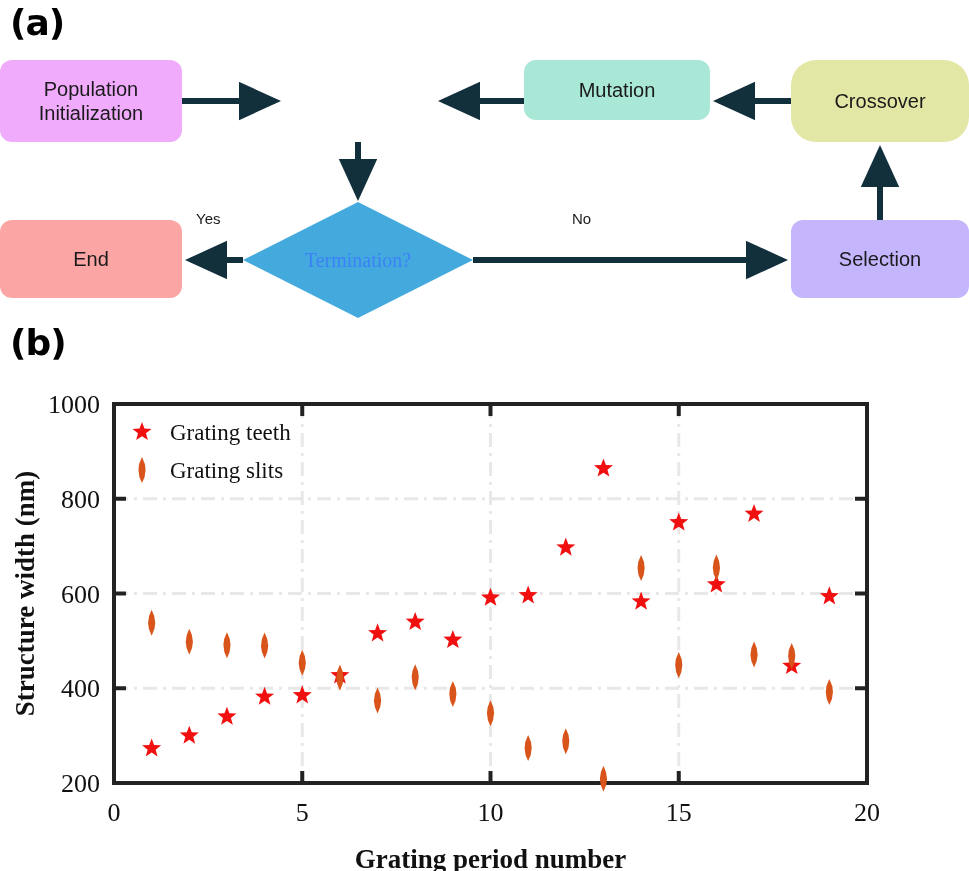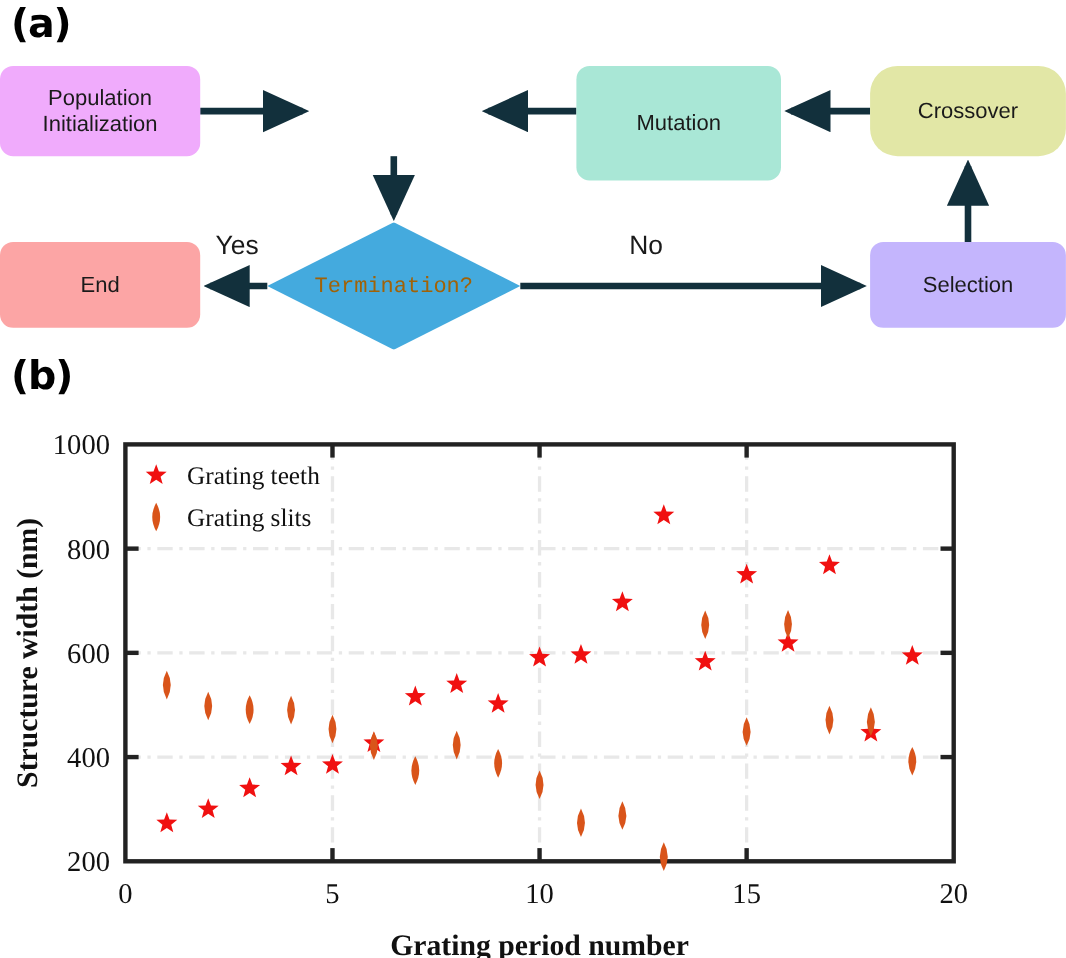--- a/index.html
+++ b/index.html
@@ -40,21 +40,21 @@
     color: #1a1a1a;
     font-family: "Liberation Sans", sans-serif;
     font-size: 20px;
     line-height: 1.22;
     padding: 4px 6px;
   }
   .node span { display: block; }
 
   #node-population  { left: 0px;   top: 60px;  width: 182px; height: 82px; background: #F2A875; }
   #node-fitness     { left: 283px; top: 60px;  width: 152px; height: 82px; background: #8DAD7C; }
-  #node-mutation    { left: 524px; top: 60px;  width: 186px; height: 104px; background: #A9E7D6; }
+  #node-mutation    { left: 524px; top: 60px;  width: 186px; height: 60px; background: #A9E7D6; }
   #node-crossover   { left: 791px; top: 60px;  width: 178px; height: 82px; background: #E2E7A6; }
   #node-end         { left: 0px;   top: 220px; width: 182px; height: 78px; background: #F2A875; }
   #node-selection   { left: 791px; top: 220px; width: 178px; height: 78px; background: #F1C3CB; }
 
   
   #node-termination {
     position: absolute;
     left: 243px; top: 202px;
     width: 230px; height: 116px;
     display: flex; align-items: center; justify-content: center;
@@ -62,28 +62,28 @@
   #node-termination .diamond-shape {
     position: absolute;
     left: 0; top: 0; width: 100%; height: 100%;
     background: #44AADE;
     clip-path: polygon(50% 0%, 100% 50%, 50% 100%, 0% 50%);
   }
   #node-termination .diamond-text {
     position: relative;
     z-index: 2;
     font-size: 20px;
-    color: #a16207;
-    font-family: Liberation Mono, monospace;
+    color: #3b82f6;
+    font-family: Liberation Serif, serif;
   }
 
   .edge-label {
     position: absolute;
     font-family: "Liberation Sans", sans-serif;
-    font-size: 24px;
+    font-size: 15px;
     color: #1a1a1a;
   }
   #label-yes { left: 196px; top: 210px; }
   #label-no  { left: 572px; top: 210px; }
 
   
   #chart-area {
     position: absolute;
     left: 0; top: 320px;
     width: 969px; height: 551px;

